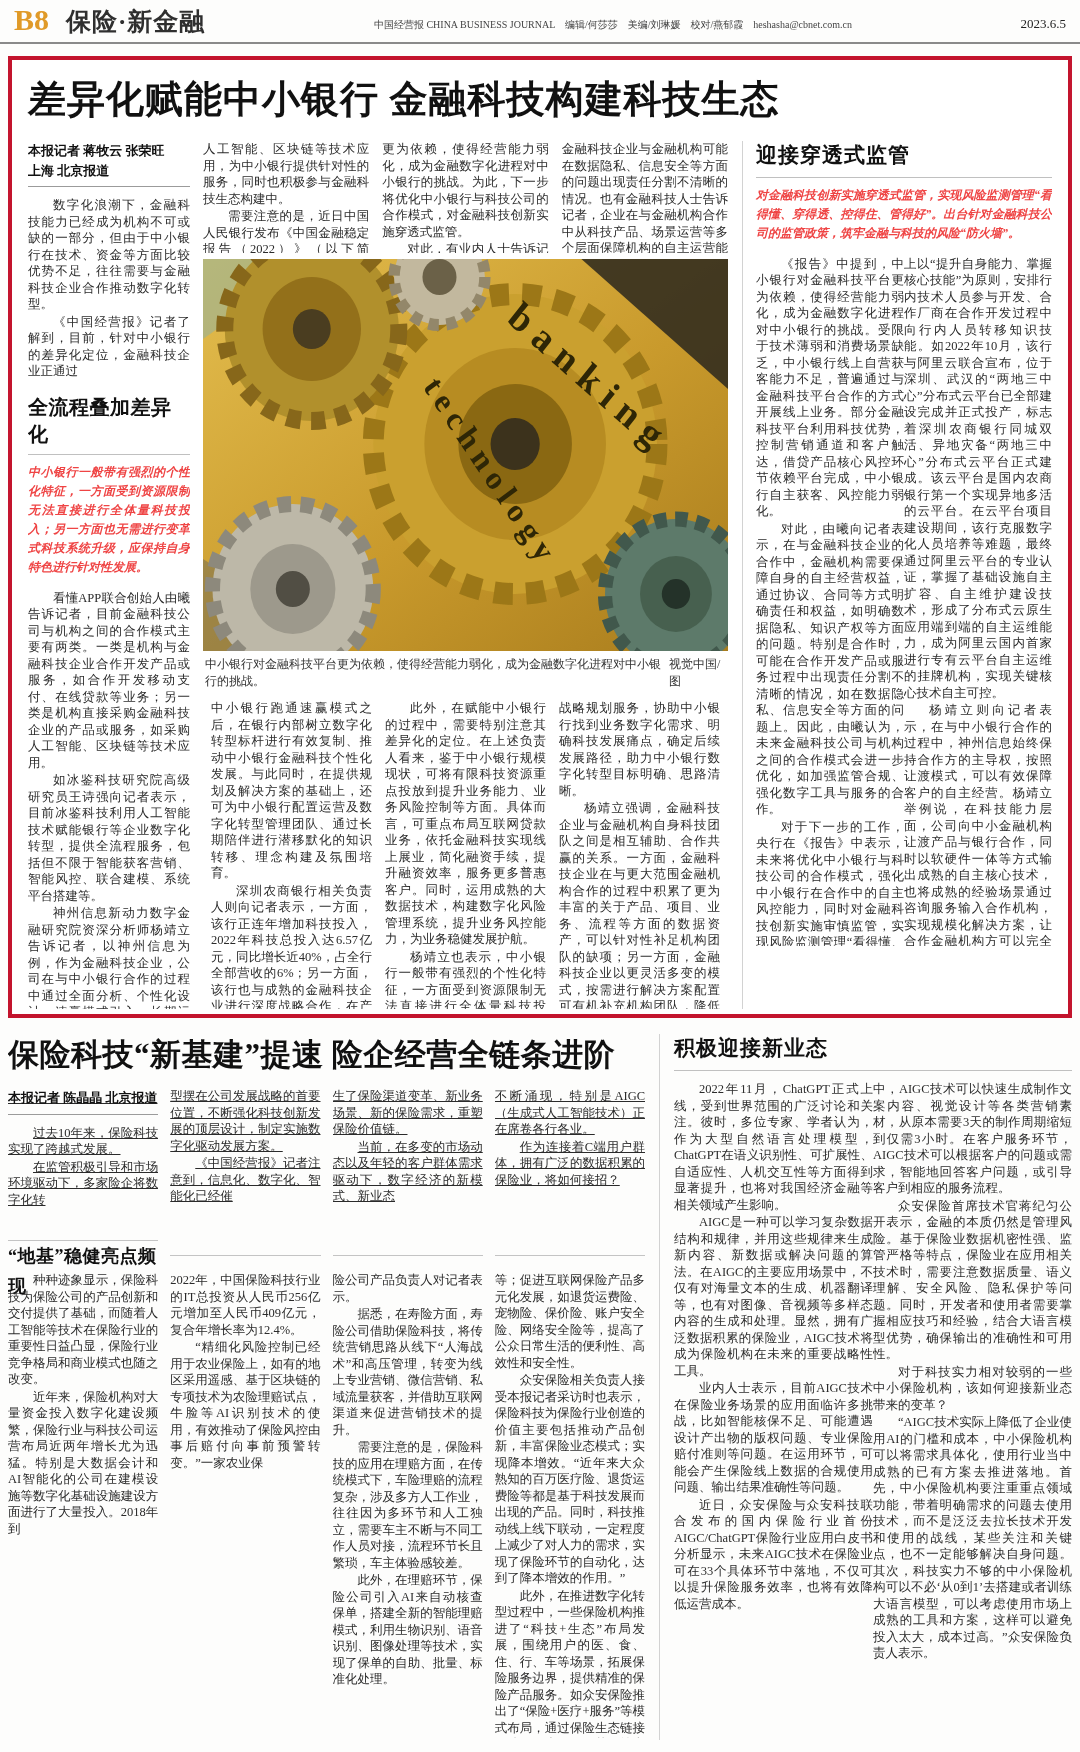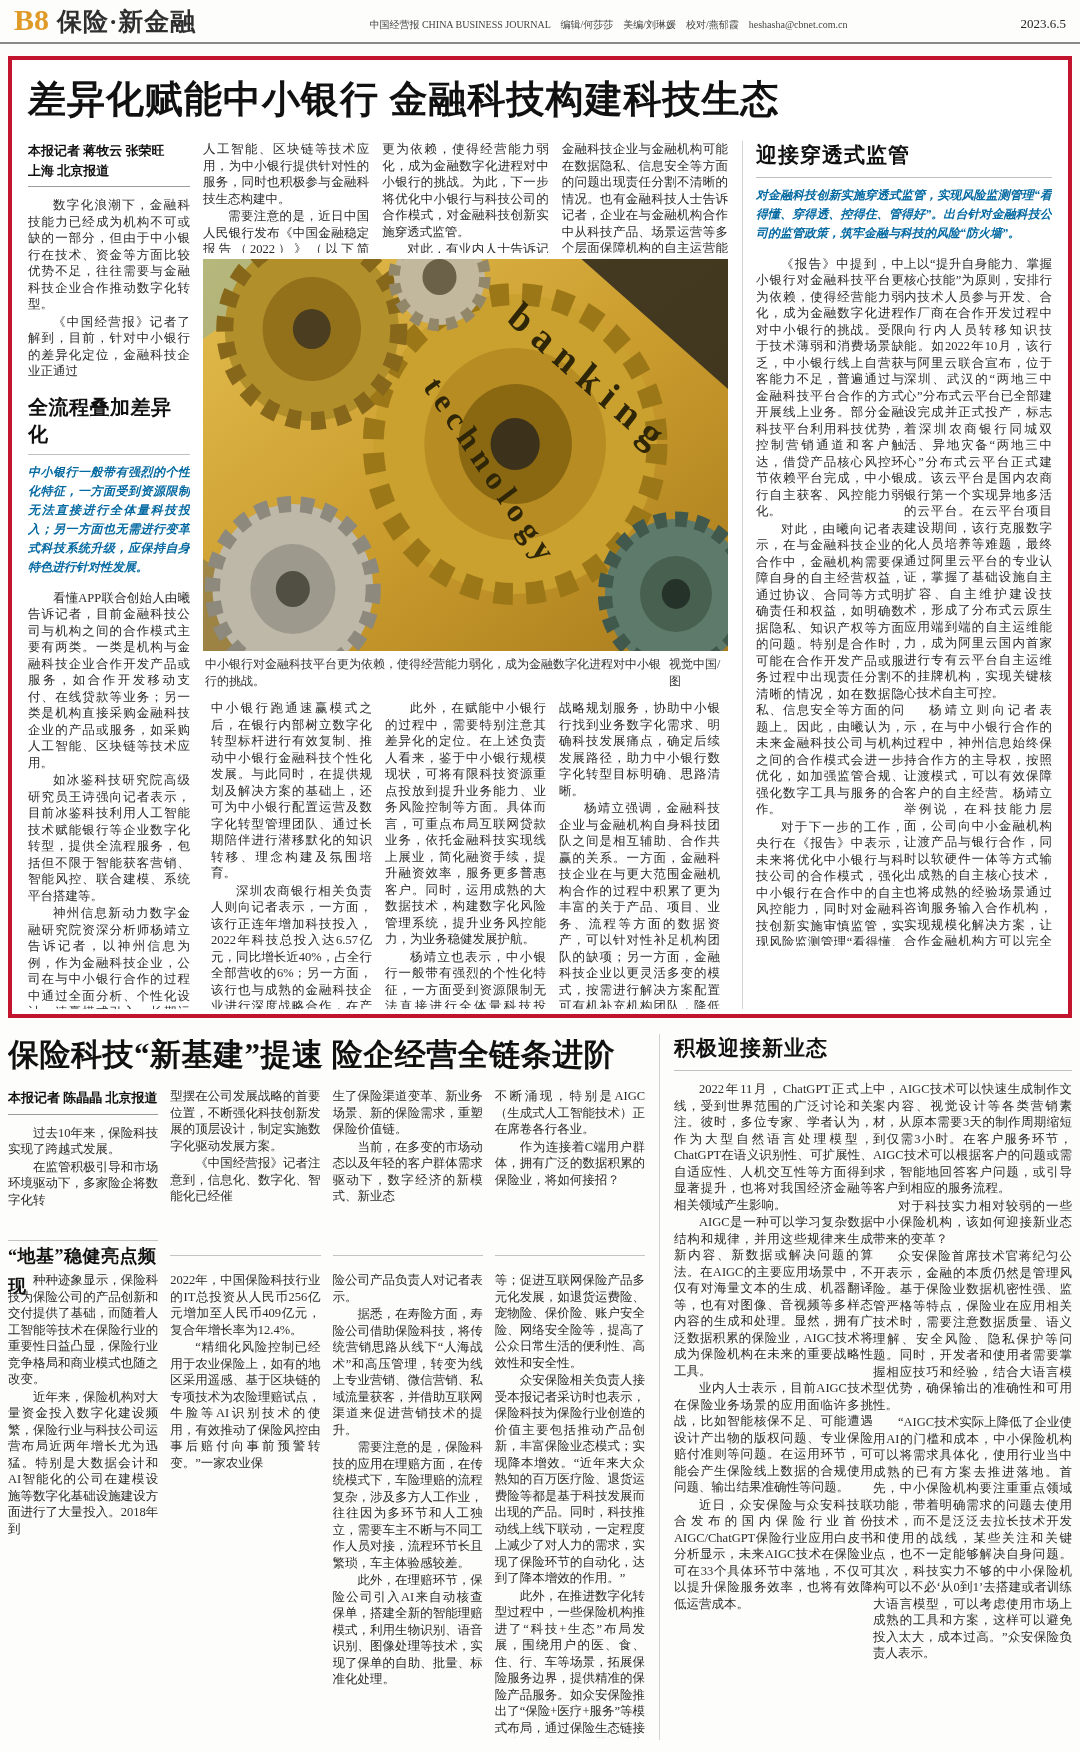--- a/index.html
+++ b/index.html
@@ -2,21 +2,21 @@
 <html><head>
 <meta charset="utf-8">
 <style>
   * { box-sizing: border-box; margin: 0; padding: 0; }
   html,body { width:1080px; height:1752px; overflow:hidden; background:#fdfdfc; }
   body { font-family:"Liberation Serif","DejaVu Serif",serif; color:#2b2b2b; }
 
   
   .masthead { display:flex; align-items:flex-end; justify-content:space-between;
     padding:6px 14px 4px; border-bottom:2px solid #8a8a8a; height:44px; }
-  .mast-left { display:flex; align-items:baseline; gap:8px; }
+  .mast-left { display:flex; align-items:baseline; gap:17px; }
   .pageno { font-size:30px; font-weight:bold; color:#e09a28; font-family:"Liberation Serif",serif; }
   .section { font-size:25px; font-weight:bold; color:#2f2f2f; letter-spacing:1px; }
   .mast-center { font-size:10px; color:#444; padding-bottom:6px; }
   .mast-date { font-size:13px; color:#222; padding-bottom:6px; }
 
   
   .redbox { margin:12px 8px 0; border:4px solid #c3142d; padding:14px 16px 8px;
     height:962px; overflow:hidden; background:#fff; }
   h1.head1 { font-size:38px; font-weight:bold; color:#111; letter-spacing:1px; white-space:nowrap; }
   .a1-grid { display:flex; gap:14px; margin-top:16px; height:868px; overflow:hidden; }
@@ -34,42 +34,42 @@
   .paras p, .col p { font-size:12.5px; line-height:1.32; text-align:justify;
     text-indent:2em; margin-bottom:1px; }
   .cont p:first-child { text-indent:0; }
 
   .byline { font-size:13px; font-weight:bold; line-height:1.5; color:#111; }
   .colrule { border-bottom:1px solid #9b9b9b; margin:6px 0 10px; }
 
   h2.subhead { font-size:20px; font-weight:bold; color:#111; margin:14px 0 4px;
     padding-bottom:6px; border-bottom:1px solid #c0c0c0; letter-spacing:0.5px; }
   .lead { font-size:12px; font-weight:bold; font-style:italic; line-height:1.6;
-    color:#0369a1; margin:8px 0 12px; text-align:justify; }
+    color:#ef4444; margin:8px 0 12px; text-align:justify; }
 
   h2.boxhead { font-size:21px; font-weight:bold; color:#111; padding-bottom:8px;
     border-bottom:1px solid #c0c0c0; letter-spacing:1px; }
   .two-col { display:flex; overflow:hidden; }
   .two-col .col { flex:1; }
   .zone-right .two-col { height:690px; }
 
   
   .photo { height:392px; margin-top:6px; overflow:hidden; background:#c99b2e; }
   .photo svg { display:block; width:100%; height:100%; }
   .caption-row { display:flex; justify-content:space-between; align-items:center;
     font-size:12px; color:#333; padding:5px 2px 4px; }
 
   
   .bottom { display:flex; margin:16px 8px 0; height:706px; overflow:hidden; }
   .bottom-left { flex:0 0 652px; padding-right:14px; border-right:1px solid #d2d2d2; overflow:hidden; }
   h1.head2 { font-size:31px; font-weight:bold; color:#111; letter-spacing:0.5px;
     white-space:nowrap; margin-bottom:12px; }
   .cols4 { display:flex; gap:12px; height:calc(100% - 56px); overflow:hidden; }
   .cols4 .col { flex:1; display:flex; flex-direction:column; }
-  .a2-top { height:152px; overflow:hidden; }
+  .a2-top { height:152px; overflow:hidden;text-decoration:underline; }
   .a2-break { height:32px; position:relative; }
   .a2-break::after { content:""; position:absolute; left:0; right:0; top:15px;
     border-top:1px solid #c4c4c4; }
   h3.subhead2 { font-size:18px; font-weight:bold; color:#111; height:32px;
     line-height:30px; border-top:1px solid #c4c4c4; letter-spacing:0.5px; }
   .a2-bottom { flex:1; overflow:hidden; }
 
   .bottom-right { flex:1; padding-left:14px; overflow:hidden; }
   .bottom-right .two-col { height:calc(100% - 46px); margin-top:10px; }
 </style>
@@ -289,21 +289,21 @@
       <h2 class="boxhead">积极迎接新业态</h2>
       <div class="two-col">
         <div class="col">
             <p>2022年11月，ChatGPT正式上线，受到世界范围的广泛讨论和关注。彼时，多位专家、学者认为，作为大型自然语言处理模型，ChatGPT在语义识别性、可扩展性、自适应性、人机交互性等方面得到显著提升，也将对我国经济金融等相关领域产生影响。</p>
             <p>AIGC是一种可以学习复杂数据结构和规律，并用这些规律来生成新内容、新数据或解决问题的算法。在AIGC的主要应用场景中，不仅有对海量文本的生成、机器翻译等，也有对图像、音视频等多样态内容的生成和处理。显然，拥有广泛数据积累的保险业，AIGC技术将成为保险机构在未来的重要战略性工具。</p>
             <p>业内人士表示，目前AIGC技术在保险业务场景的应用面临许多挑战，比如智能核保不足、可能遭遇设计产出物的版权问题、专业保险赔付准则等问题。在运用环节，可能会产生保险线上数据的合规使用问题、输出结果准确性等问题。</p>
             <p>近日，众安保险与众安科技联合发布的国内保险行业首份AIGC/ChatGPT保险行业应用白皮书分析显示，未来AIGC技术在保险业可在33个具体环节中落地，不仅可以提升保险服务效率，也将有效降低运营成本。</p>
           </div>
         <div class="col cont">
             <p>中，AIGC技术可以快速生成制作文案内容、视觉设计等各类营销素材，从原本需要3天的制作周期缩短到仅需3小时。在客户服务环节，AIGC技术可以根据客户的问题或需求，智能地回答客户问题，或引导客户到相应的服务流程。</p>
+            <p>众安保险首席技术官蒋纪匀公开表示，金融的本质仍然是管理风险。基于保险业数据机密性强、监管严格等特点，保险业在应用相关技术时，需要注意数据质量、语义理解、安全风险、隐私保护等问题。同时，开发者和使用者需要掌握相应技巧和经验，结合大语言模型优势，确保输出的准确性和可用性。</p>
             <p>对于科技实力相对较弱的一些中小保险机构，该如何迎接新业态带来的变革？</p>
-            <p>众安保险首席技术官蒋纪匀公开表示，金融的本质仍然是管理风险。基于保险业数据机密性强、监管严格等特点，保险业在应用相关技术时，需要注意数据质量、语义理解、安全风险、隐私保护等问题。同时，开发者和使用者需要掌握相应技巧和经验，结合大语言模型优势，确保输出的准确性和可用性。</p>
             <p>“AIGC技术实际上降低了企业使用AI的门槛和成本，中小保险机构可以将需求具体化，使用行业当中成熟的已有方案去推进落地。首先，中小保险机构要注重重点领域功能，带着明确需求的问题去使用技术，而不是泛泛去拉长技术开发和使用的战线，某些关注和关键点，也不一定能够解决自身问题。其次，科技实力不够的中小保险机构可以不必‘从0到1’去搭建或者训练大语言模型，可以考虑使用市场上成熟的工具和方案，这样可以避免投入太大，成本过高。”众安保险负责人表示。</p>
           </div>
       </div>
     </aside>
 
   </section>
 </div>
 
 </body></html>

